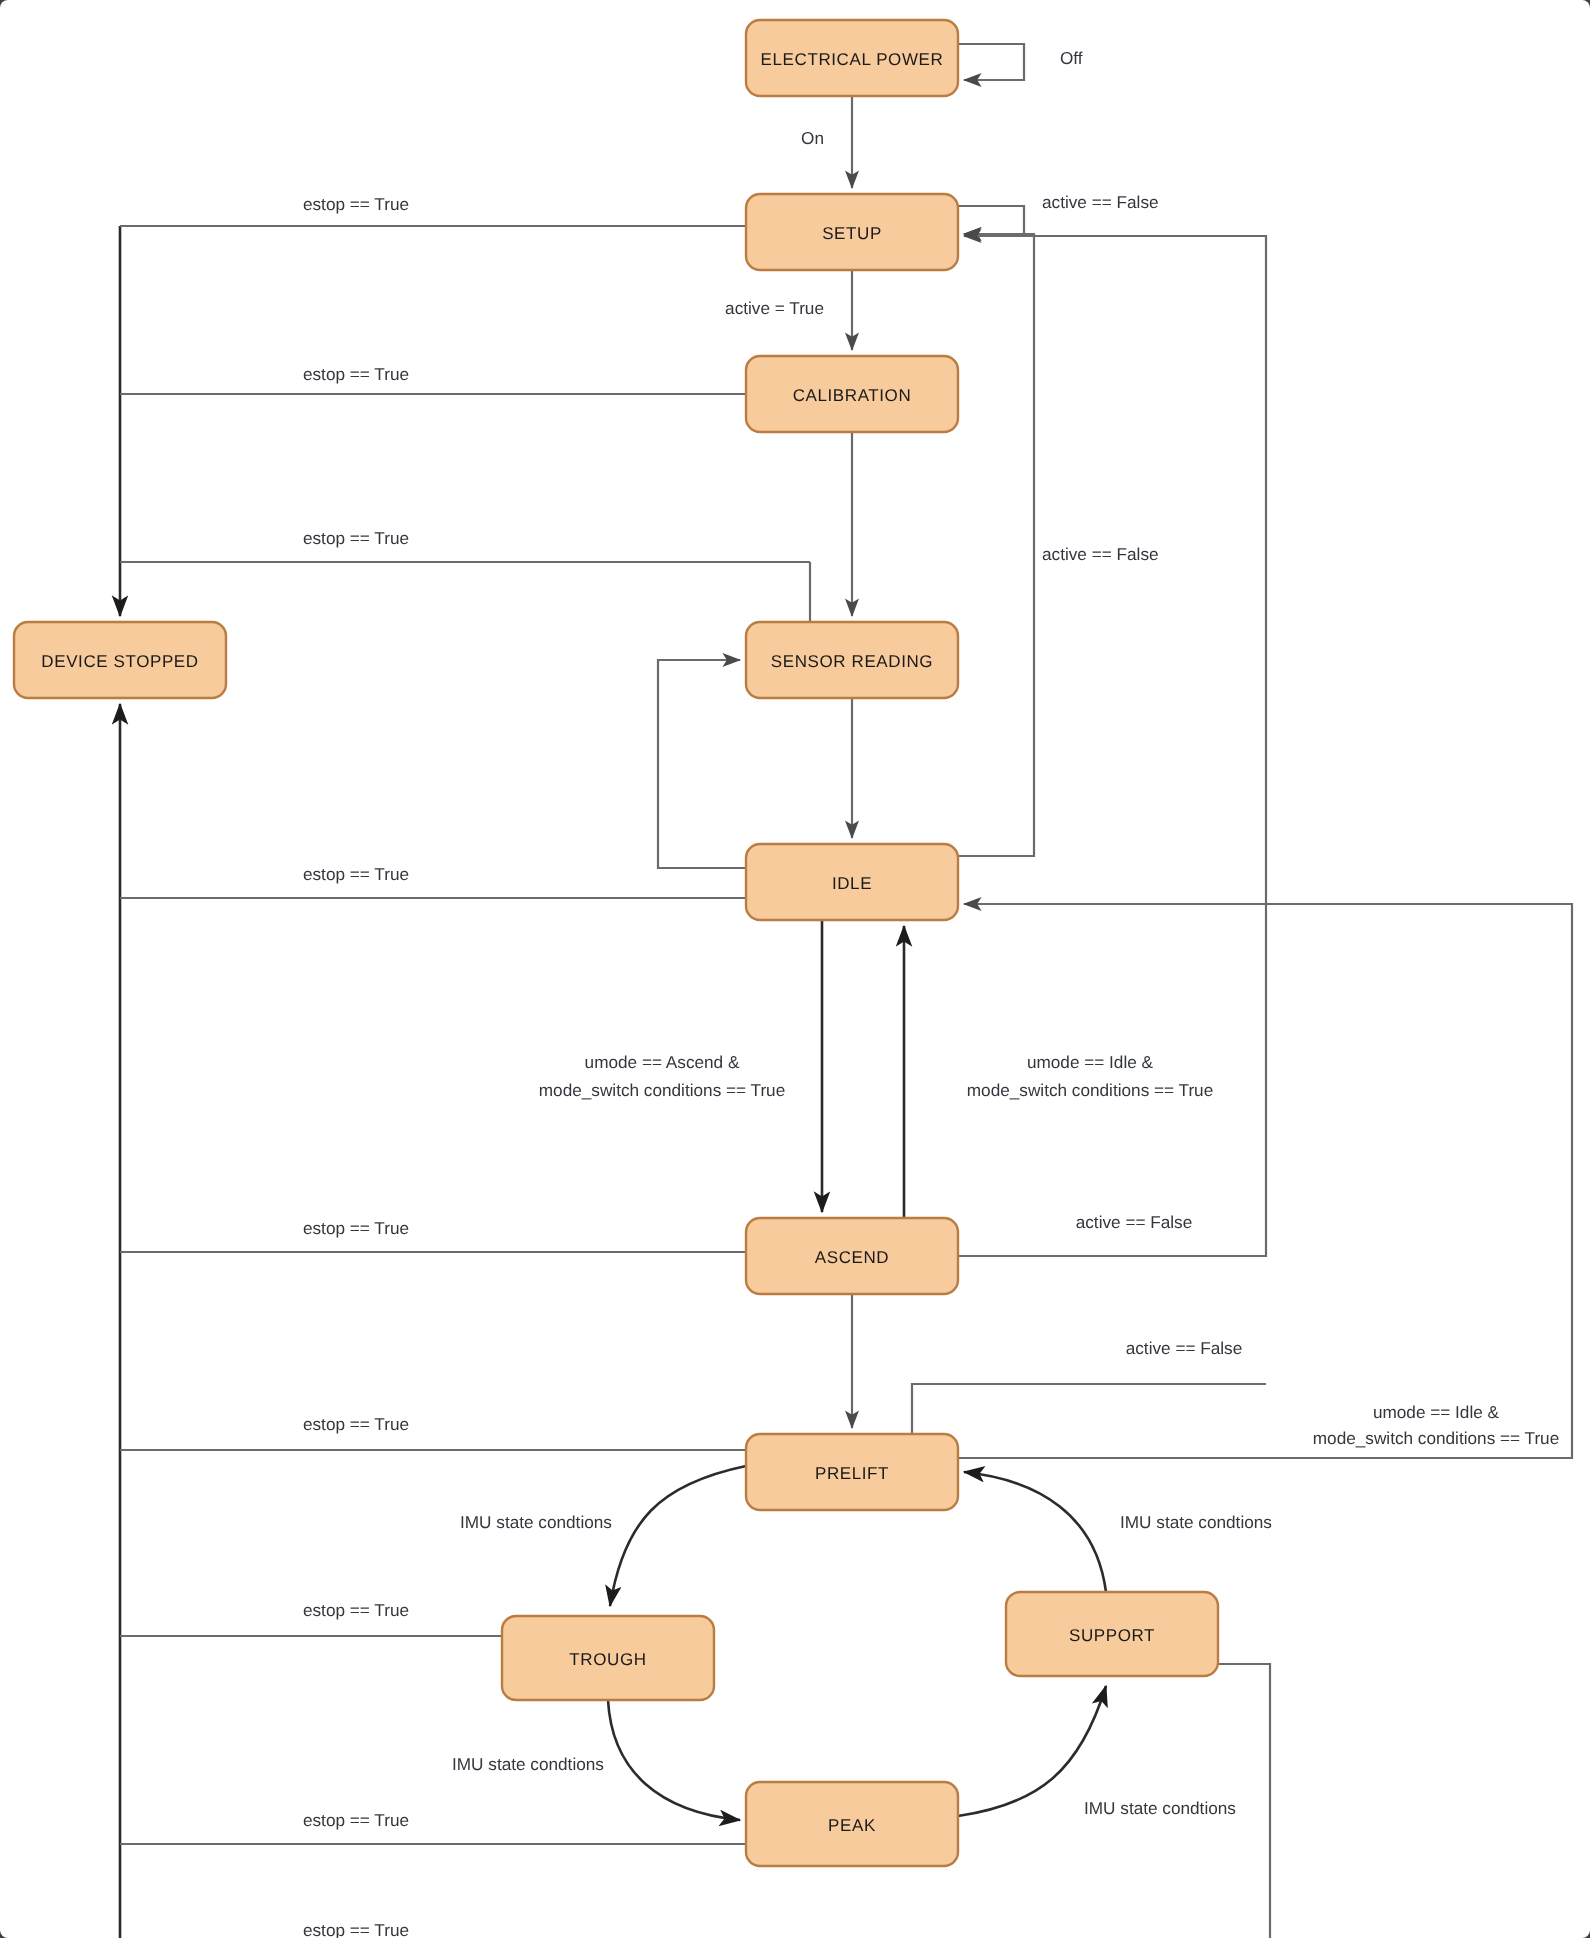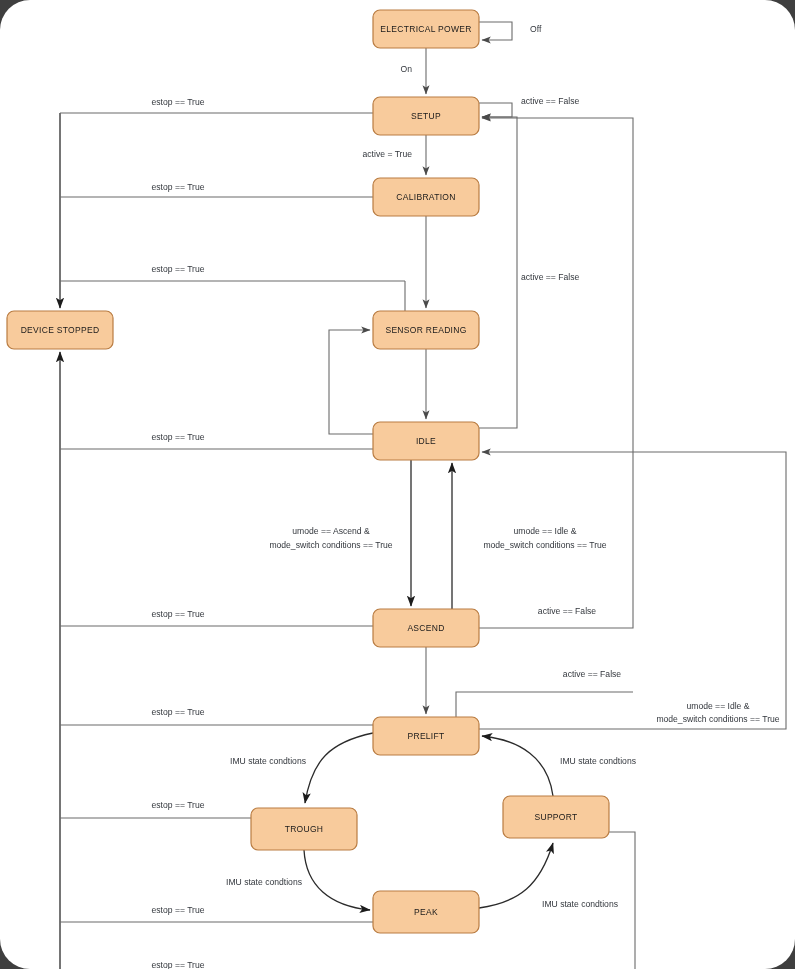--- a/index.html
+++ b/index.html
@@ -1,17 +1,17 @@
 <!DOCTYPE html>
 <html><head>
 <meta charset="utf-8">
 <style>
   html,body{margin:0;padding:0;background:#3f3f3f;}
   body{width:795px;height:969px;overflow:hidden;font-family:"Liberation Sans",sans-serif;}
-  #canvas{position:relative;width:795px;height:969px;background:#ffffff;border-radius:30px;overflow:hidden;}
+  #canvas{position:relative;width:795px;height:969px;background:#ffffff;border-radius:4px;overflow:hidden;}
   svg{display:block;width:795px;height:969px;}
   .node-rect{fill:#f8cb9c;stroke:#b97c42;stroke-width:1.2;}
   .node-label{font-family:"Liberation Sans",sans-serif;font-size:8.5px;fill:#1a1a1a;text-anchor:middle;dominant-baseline:middle;letter-spacing:0.3px;}
   .edge{fill:none;stroke:#6b6b6b;stroke-width:1.1;}
   .edge-dark{fill:none;stroke:#2b2b2b;stroke-width:1.3;}
   .edge-label{font-family:"Liberation Sans",sans-serif;font-size:8.6px;fill:#33373d;text-anchor:middle;}
   .edge-label-l{text-anchor:start;}
   .edge-label-r{text-anchor:end;}
 </style>
 </head>

